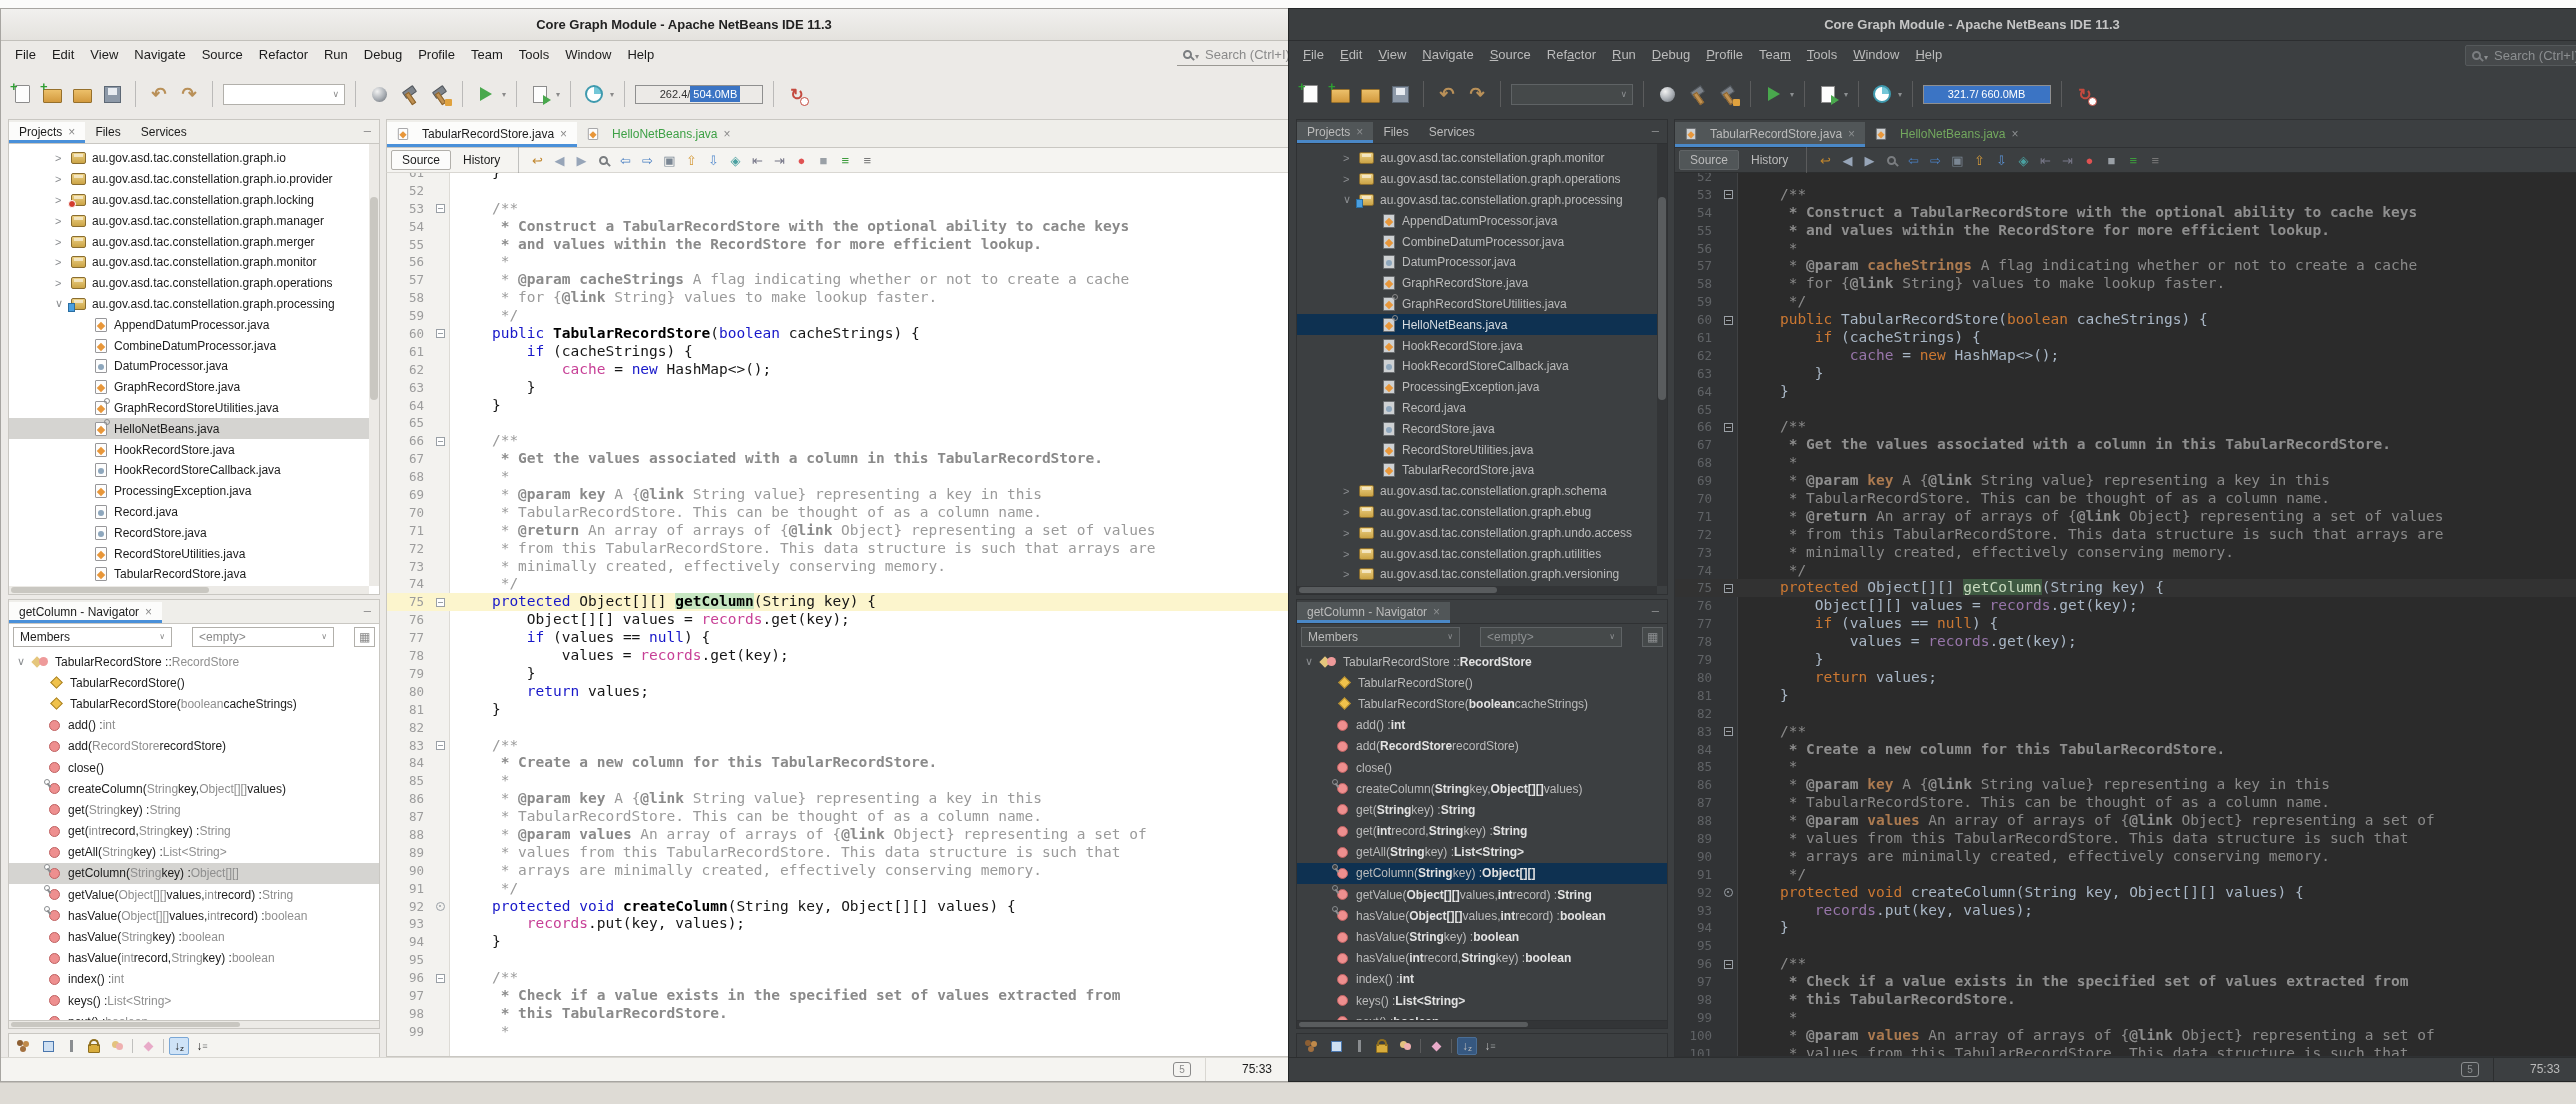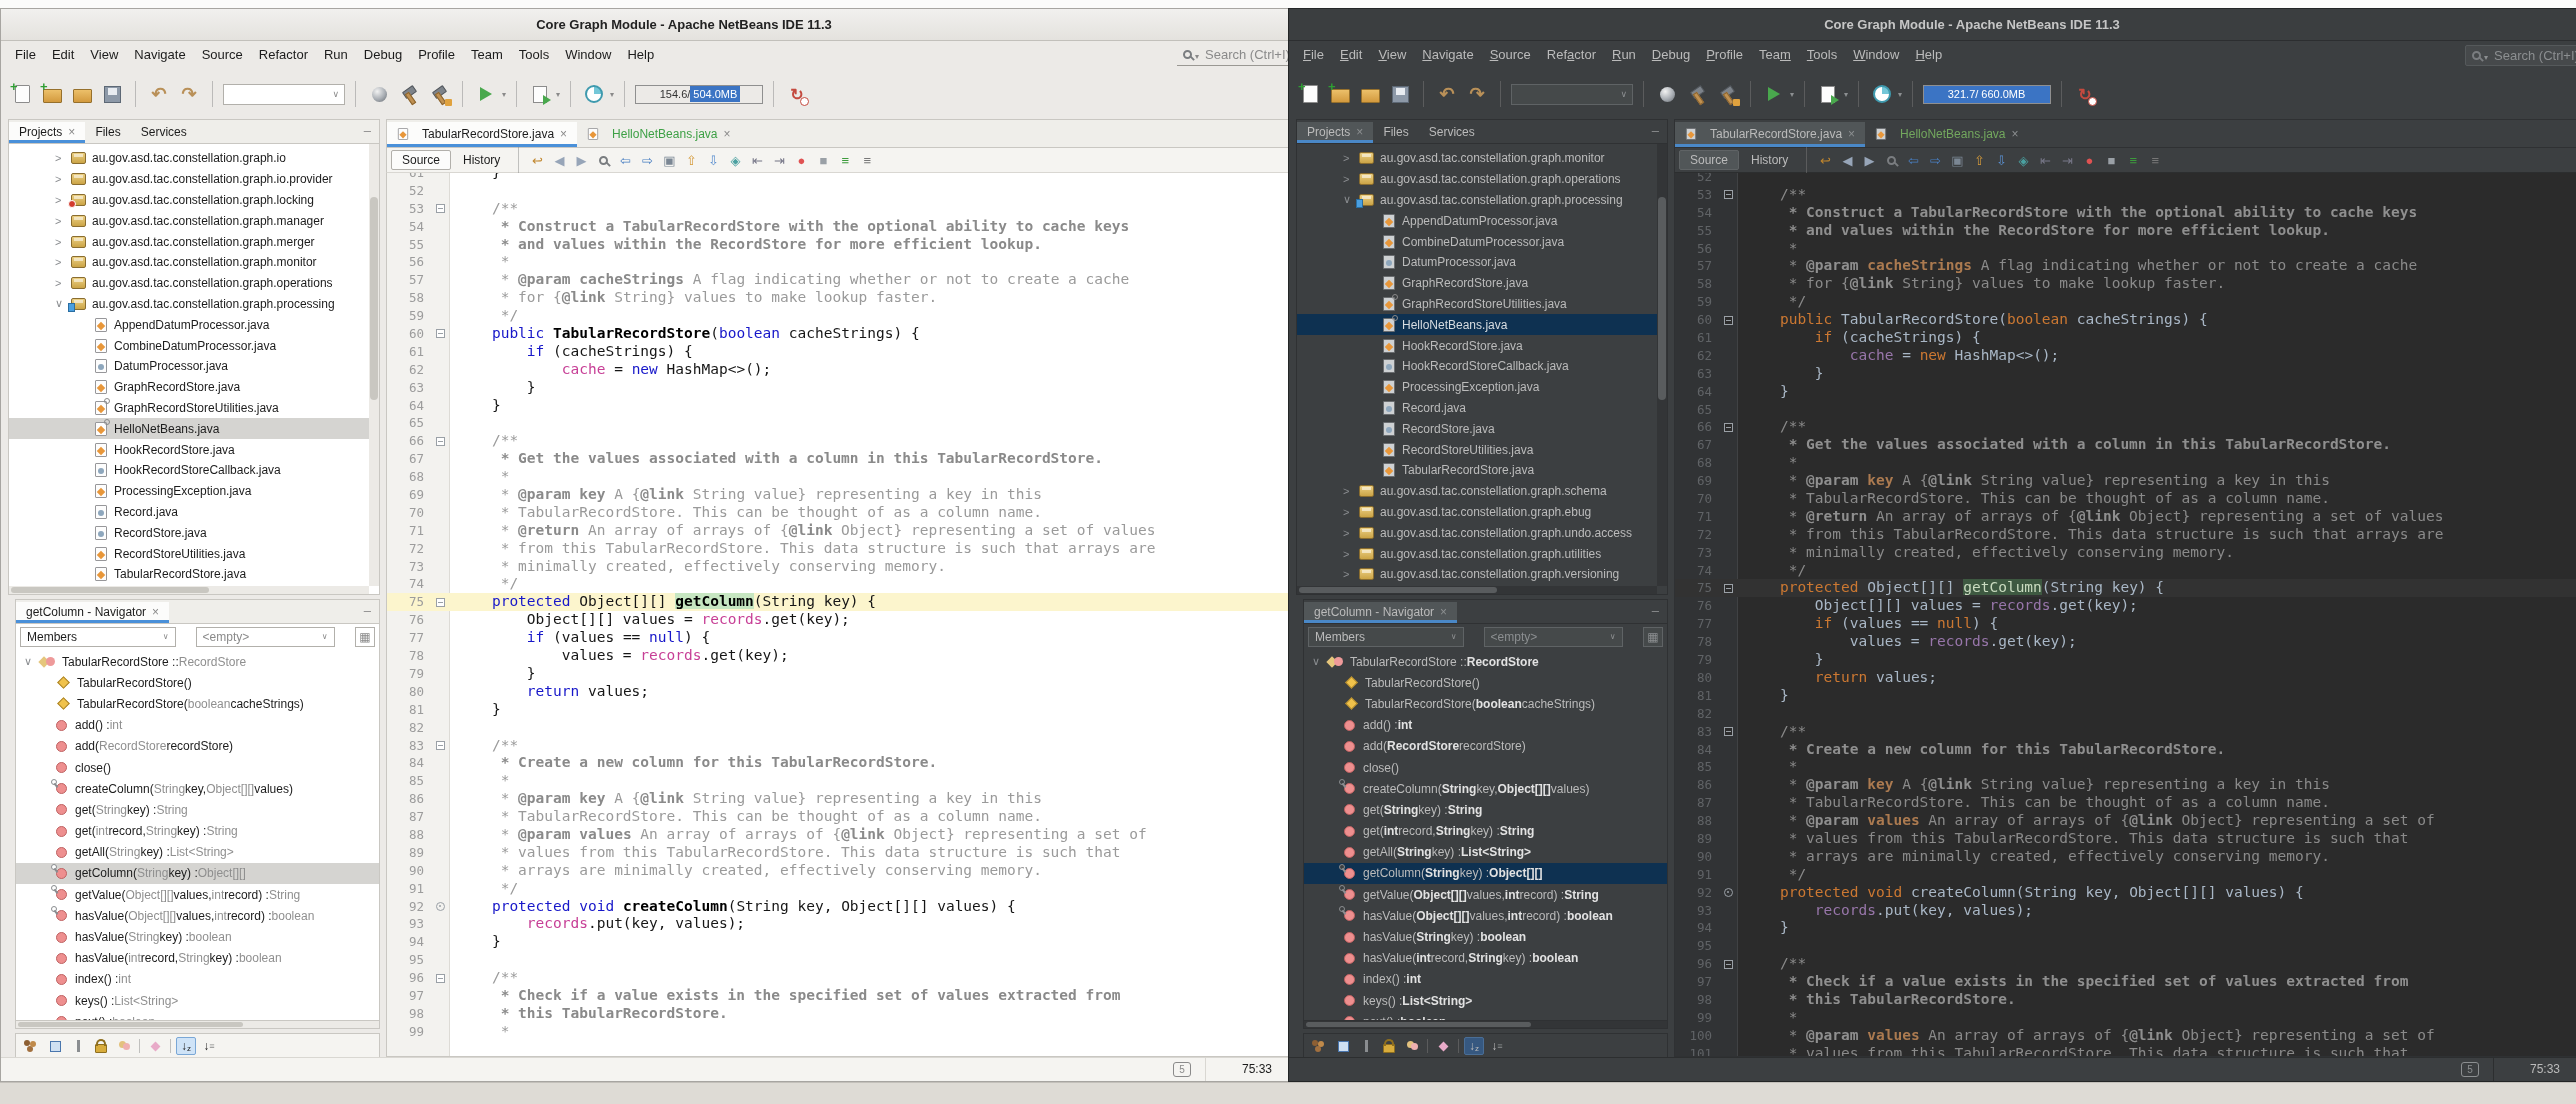--- a/index.html
+++ b/index.html
@@ -95,21 +95,21 @@
   .fileico{width:12px;height:14px;background:#fdfdfd;border:1px solid #97979a;border-radius:1px;position:relative;flex:none;margin-right:7px;}
   .dark .fileico{background:#ced1d3;border-color:#6a6d70;}
   .fileico::before{content:"";position:absolute;left:2px;top:4px;width:6px;height:6px;background:#e8973a;transform:rotate(45deg);}
   .fileico.iface::before{background:#8ea7bd;border-radius:50%;transform:none;}
   .b-mod{position:absolute;right:-4px;top:-4px;width:6px;height:6px;border:1.5px solid #8a8a8a;border-radius:50%;}
   .vscroll{position:absolute;right:0;top:0;bottom:8px;width:10px;background:var(--scroll-track);}
   .vscroll .thumb{position:absolute;left:1px;right:1px;top:12%;height:46%;background:var(--scroll-thumb);border-radius:4px;}
   .hscroll{position:absolute;left:0;right:10px;bottom:0;height:8px;background:var(--scroll-track);}
   .hscroll .thumb{position:absolute;top:1px;bottom:1px;left:2px;width:55%;background:var(--scroll-thumb);border-radius:4px;}
 
-  .navpanel{margin-top:4px;display:flex;flex-direction:column;flex:1;min-height:0;margin-left:7px;}
+  .navpanel{margin-top:4px;display:flex;flex-direction:column;flex:1;min-height:0;}
   .combos{height:26px;flex:none;display:flex;align-items:center;gap:20px;background:var(--panel-bg);border:1px solid var(--panel-border);border-bottom:none;padding:0 4px;}
   .combo{height:20px;display:flex;align-items:center;justify-content:space-between;padding:0 6px;background:var(--combo-bg);border:1px solid var(--combo-border);font-size:12px;color:var(--fg);}
   .combo.dim{color:var(--muted);}
   .combo .cv{font-size:8px;color:var(--muted);margin-left:8px;}
   .gridbtn{width:22px;height:20px;border:1px solid var(--combo-border);display:flex;align-items:center;justify-content:center;color:var(--muted);font-size:12px;background:var(--combo-bg);}
   .navlist{height:372px;flex:none;background:var(--panel-bg);border:1px solid var(--panel-border);border-top:none;overflow:hidden;font-size:12px;color:var(--fg);padding-top:2px;}
   .nrow{display:flex;align-items:center;height:21.2px;padding-left:40px;white-space:nowrap;}
   .nrow.root{padding-left:8px;}
   .nrow.sel{background:var(--sel);}
   .dark .nrow.sel{color:#d7dce0;}
@@ -245,21 +245,21 @@
         <span class="tico ic-run"></span>
         <span class="caret-sm">▾</span>
         <span class="tsep"></span>
         <span class="tico ic-debug"></span>
         <span class="caret-sm">▾</span>
         <span class="tsep"></span>
         <span class="tico ic-profile"></span>
         <span class="caret-sm">▾</span>
         <span class="tsep"></span>
         <span class="memory">
-          <span class="m1">154.6/</span>
+          <span class="m1">262.4/</span>
           <span class="m2">504.0MB</span>
         </span>
         <span class="tsep"></span>
         <span class="tico ic-gc"></span>
         <span class="tico ic-gc-workspace"></span>
       </div>
     <div class="main">
       <div class="sidebar">
         <div class="ptabs">
             <span class="ptab active">

